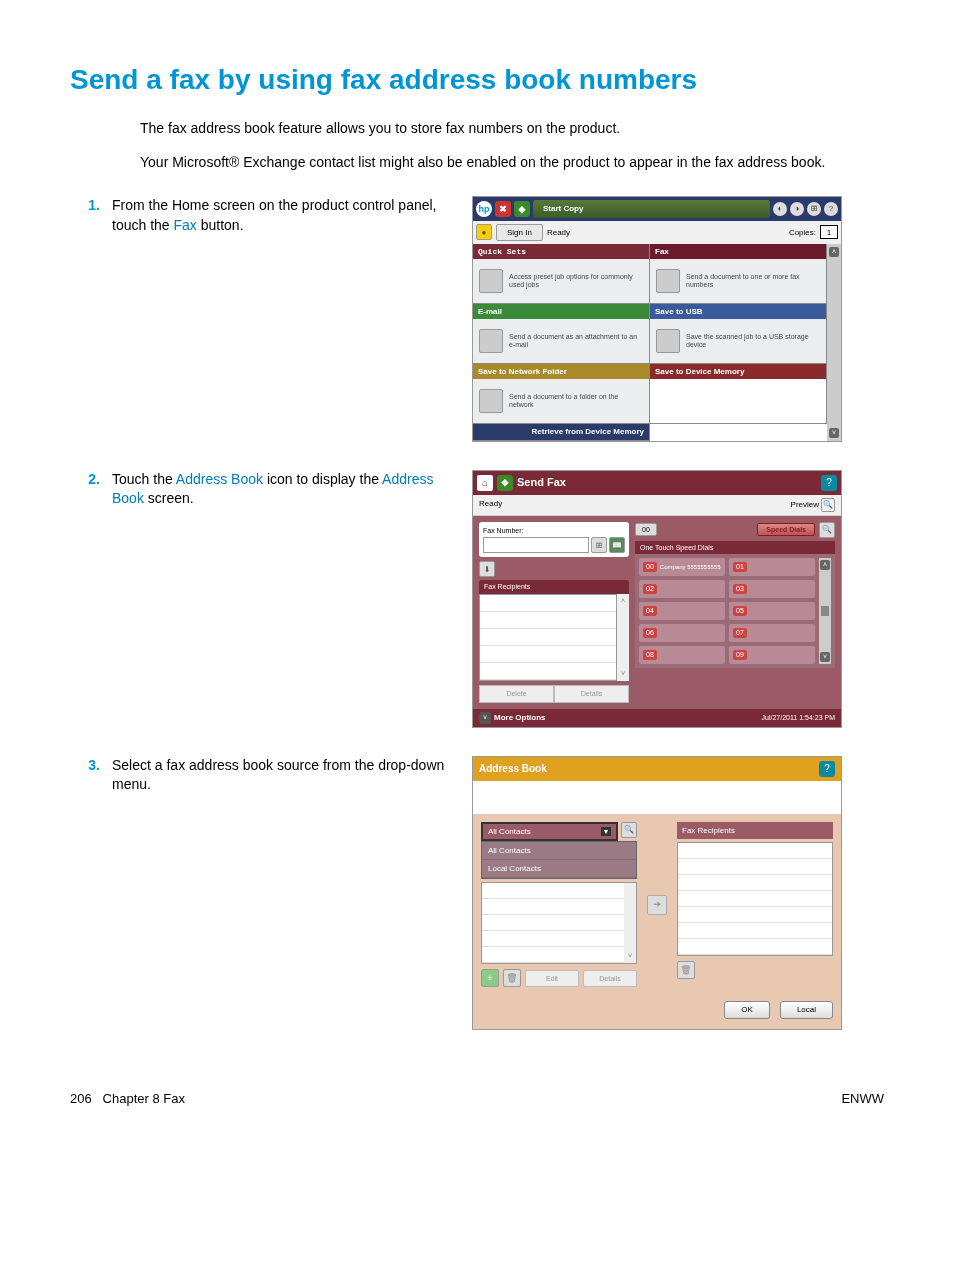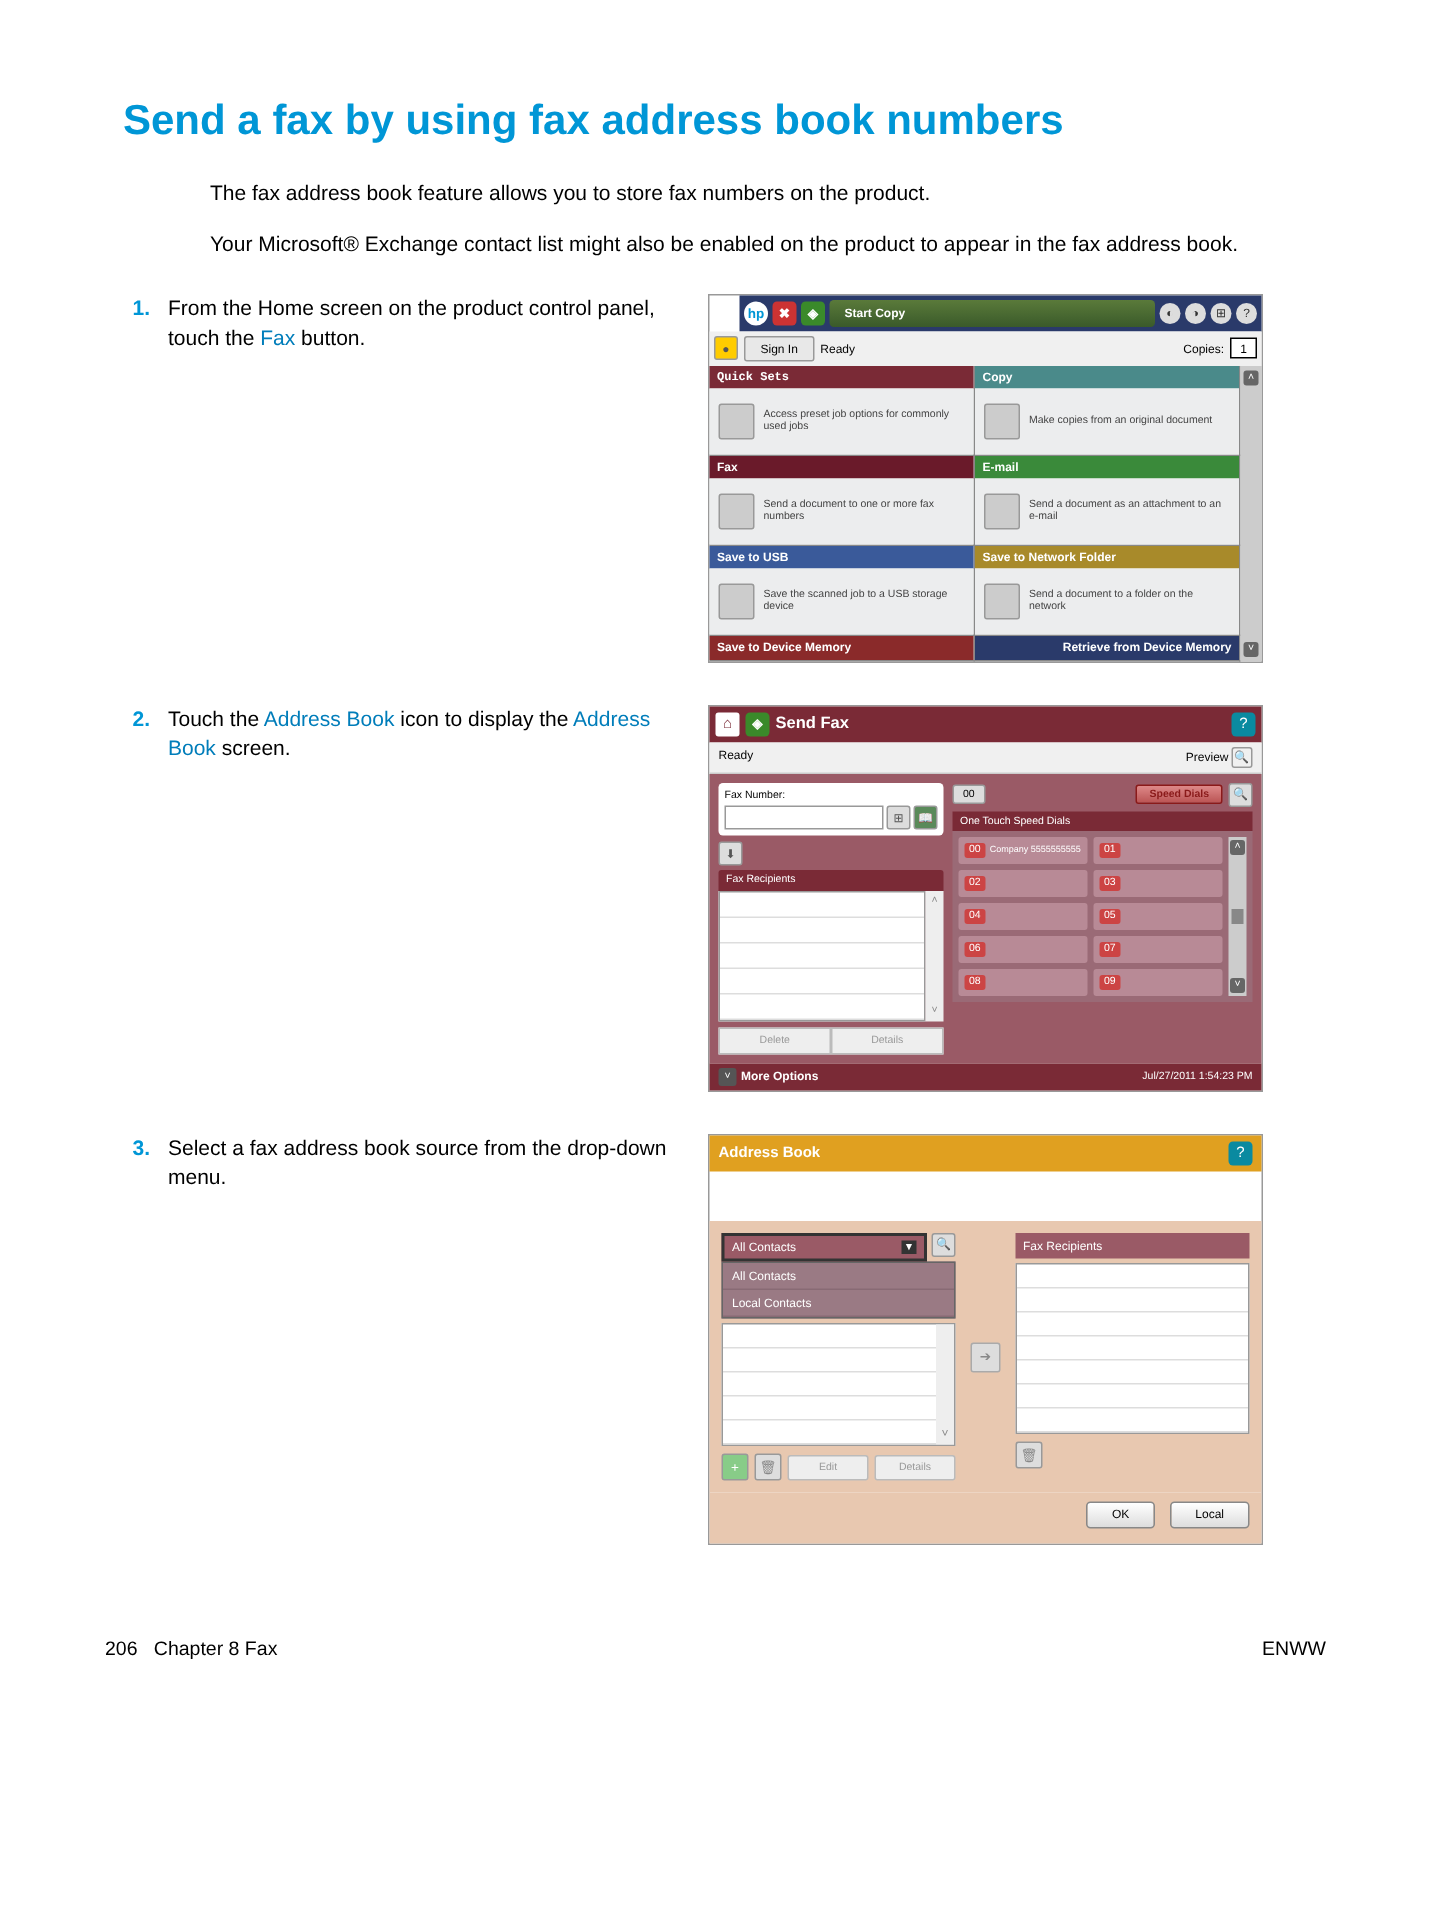--- a/index.html
+++ b/index.html
@@ -10,21 +10,21 @@
     box-sizing: border-box;
     color: #000;
     font-size: 14px;
     line-height: 1.4;
   }
   h1 {
     color: #0096d6;
     font-family: "Arial", sans-serif;
     font-weight: bold;
     font-size: 28px;
-    margin: 0 0 20px 12px;
+    margin: 0 0 20px 0;
   }
   .intro {
     margin-left: 70px;
     margin-bottom: 24px;
   }
   .intro p { margin: 0 0 14px 0; }
   .step {
     display: flex;
     align-items: flex-start;
     margin-bottom: 28px;
@@ -50,21 +50,20 @@
     font-size: 8px;
     box-sizing: border-box;
   }
   
   .top-bar {
     background: #2a3a6a;
     display: flex;
     align-items: center;
     padding: 3px;
     gap: 3px;
-    margin-left: 20px;
   }
   .sq-btn {
     display: inline-flex;
     align-items: center;
     justify-content: center;
     width: 16px; height: 16px;
     border-radius: 3px;
     font-size: 9px;
     font-weight: bold;
   }
@@ -281,27 +280,20 @@
       <div class="tiles-left">
         <div class="tiles">
           <div class="tile">
             <div class="tile-header hdr-maroon">Quick Sets</div>
             <div class="tile-body">
                 <div class="tile-icon"></div>
                 <div class="tile-desc">Access preset job options for commonly used jobs</div>
               </div>
           </div>
           <div class="tile">
-            <div class="tile-header hdr-teal">Copy</div>
-            <div class="tile-body">
-                <div class="tile-icon"></div>
-                <div class="tile-desc">Make copies from an original document</div>
-              </div>
-          </div>
-          <div class="tile">
             <div class="tile-header hdr-dmaroon">Fax</div>
             <div class="tile-body">
                 <div class="tile-icon"></div>
                 <div class="tile-desc">Send a document to one or more fax numbers</div>
               </div>
           </div>
           <div class="tile">
             <div class="tile-header hdr-green">E-mail</div>
             <div class="tile-body">
                 <div class="tile-icon"></div>

